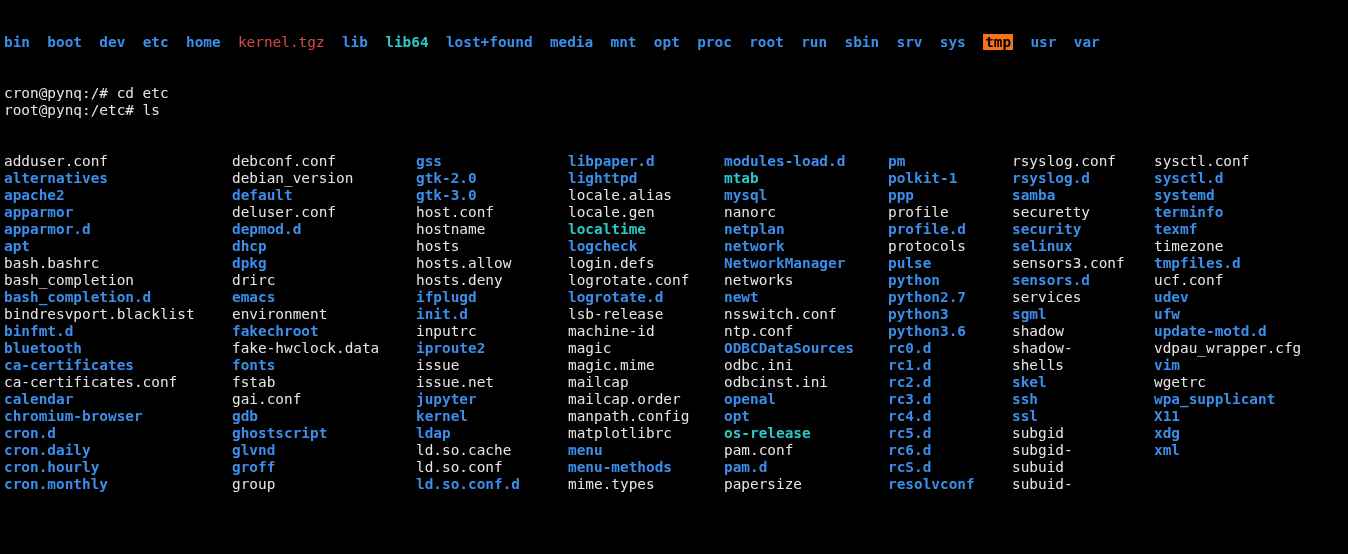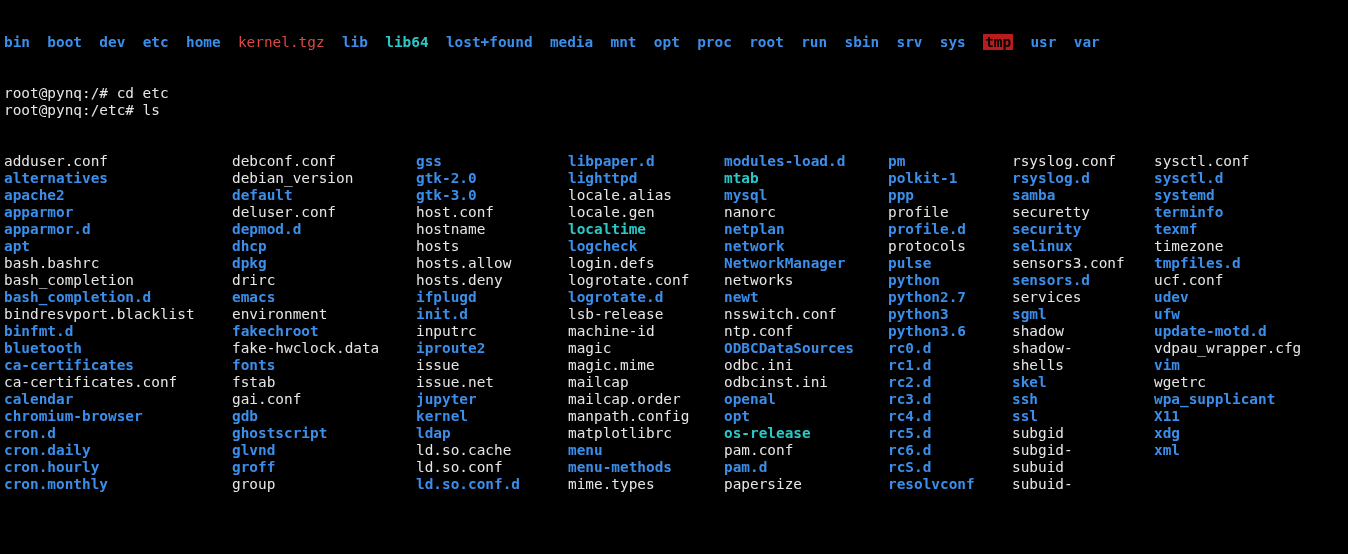--- a/index.html
+++ b/index.html
@@ -13,27 +13,27 @@
     width: 1348px;
     height: 554px;
     overflow: hidden;
   }
   .term { padding: 0 4px; white-space: pre; }
   .line { height: 17px; }
   .w  { color: #e6e6e6; }
   .b  { color: #3b8eea; font-weight: bold; }
   .c  { color: #2ac8c8; font-weight: bold; }
   .r  { color: #d84848; font-weight: normal; }
-  .tmp { color: #000; background: #b91c1c; font-weight: bold; padding: 0 2px; }
+  .tmp { color: #000; background: #f97316; font-weight: bold; padding: 0 2px; }
   .cols { display: flex; }
   .col  { display: flex; flex-direction: column; }
   .item { height: 17px; }
 </style>
 </head>
 <body>
 
 <div class="term">
   <div class="line" id="root-ls-line"><span class="b">bin</span>  <span class="b">boot</span>  <span class="b">dev</span>  <span class="b">etc</span>  <span class="b">home</span>  <span class="r">kernel.tgz</span>  <span class="b">lib</span>  <span class="c">lib64</span>  <span class="b">lost+found</span>  <span class="b">media</span>  <span class="b">mnt</span>  <span class="b">opt</span>  <span class="b">proc</span>  <span class="b">root</span>  <span class="b">run</span>  <span class="b">sbin</span>  <span class="b">srv</span>  <span class="b">sys</span>  <span class="tmp">tmp</span>  <span class="b">usr</span>  <span class="b">var</span></div>
-  <div id="mid-lines"><div class="line"><span class="w">root@pynq:/# cd etc</span></div><div class="line"><span class="w">root@pynq:/etc# ls</span></div></div>
+  <div id="mid-lines"><div class="line"><span class="w">cron@pynq:/# cd etc</span></div><div class="line"><span class="w">root@pynq:/etc# ls</span></div></div>
   <div class="cols" id="etc-cols"><div class="col" style="width: 228px;"><span class="item w">adduser.conf</span><span class="item b">alternatives</span><span class="item b">apache2</span><span class="item b">apparmor</span><span class="item b">apparmor.d</span><span class="item b">apt</span><span class="item w">bash.bashrc</span><span class="item w">bash_completion</span><span class="item b">bash_completion.d</span><span class="item w">bindresvport.blacklist</span><span class="item b">binfmt.d</span><span class="item b">bluetooth</span><span class="item b">ca-certificates</span><span class="item w">ca-certificates.conf</span><span class="item b">calendar</span><span class="item b">chromium-browser</span><span class="item b">cron.d</span><span class="item b">cron.daily</span><span class="item b">cron.hourly</span><span class="item b">cron.monthly</span></div><div class="col" style="width: 184px;"><span class="item w">debconf.conf</span><span class="item w">debian_version</span><span class="item b">default</span><span class="item w">deluser.conf</span><span class="item b">depmod.d</span><span class="item b">dhcp</span><span class="item b">dpkg</span><span class="item w">drirc</span><span class="item b">emacs</span><span class="item w">environment</span><span class="item b">fakechroot</span><span class="item w">fake-hwclock.data</span><span class="item b">fonts</span><span class="item w">fstab</span><span class="item w">gai.conf</span><span class="item b">gdb</span><span class="item b">ghostscript</span><span class="item b">glvnd</span><span class="item b">groff</span><span class="item w">group</span></div><div class="col" style="width: 152px;"><span class="item b">gss</span><span class="item b">gtk-2.0</span><span class="item b">gtk-3.0</span><span class="item w">host.conf</span><span class="item w">hostname</span><span class="item w">hosts</span><span class="item w">hosts.allow</span><span class="item w">hosts.deny</span><span class="item b">ifplugd</span><span class="item b">init.d</span><span class="item w">inputrc</span><span class="item b">iproute2</span><span class="item w">issue</span><span class="item w">issue.net</span><span class="item b">jupyter</span><span class="item b">kernel</span><span class="item b">ldap</span><span class="item w">ld.so.cache</span><span class="item w">ld.so.conf</span><span class="item b">ld.so.conf.d</span></div><div class="col" style="width: 156px;"><span class="item b">libpaper.d</span><span class="item b">lighttpd</span><span class="item w">locale.alias</span><span class="item w">locale.gen</span><span class="item c">localtime</span><span class="item b">logcheck</span><span class="item w">login.defs</span><span class="item w">logrotate.conf</span><span class="item b">logrotate.d</span><span class="item w">lsb-release</span><span class="item w">machine-id</span><span class="item w">magic</span><span class="item w">magic.mime</span><span class="item w">mailcap</span><span class="item w">mailcap.order</span><span class="item w">manpath.config</span><span class="item w">matplotlibrc</span><span class="item b">menu</span><span class="item b">menu-methods</span><span class="item w">mime.types</span></div><div class="col" style="width: 164px;"><span class="item b">modules-load.d</span><span class="item c">mtab</span><span class="item b">mysql</span><span class="item w">nanorc</span><span class="item b">netplan</span><span class="item b">network</span><span class="item b">NetworkManager</span><span class="item w">networks</span><span class="item b">newt</span><span class="item w">nsswitch.conf</span><span class="item w">ntp.conf</span><span class="item b">ODBCDataSources</span><span class="item w">odbc.ini</span><span class="item w">odbcinst.ini</span><span class="item b">openal</span><span class="item b">opt</span><span class="item c">os-release</span><span class="item w">pam.conf</span><span class="item b">pam.d</span><span class="item w">papersize</span></div><div class="col" style="width: 124px;"><span class="item b">pm</span><span class="item b">polkit-1</span><span class="item b">ppp</span><span class="item w">profile</span><span class="item b">profile.d</span><span class="item w">protocols</span><span class="item b">pulse</span><span class="item b">python</span><span class="item b">python2.7</span><span class="item b">python3</span><span class="item b">python3.6</span><span class="item b">rc0.d</span><span class="item b">rc1.d</span><span class="item b">rc2.d</span><span class="item b">rc3.d</span><span class="item b">rc4.d</span><span class="item b">rc5.d</span><span class="item b">rc6.d</span><span class="item b">rcS.d</span><span class="item b">resolvconf</span></div><div class="col" style="width: 142px;"><span class="item w">rsyslog.conf</span><span class="item b">rsyslog.d</span><span class="item b">samba</span><span class="item w">securetty</span><span class="item b">security</span><span class="item b">selinux</span><span class="item w">sensors3.conf</span><span class="item b">sensors.d</span><span class="item w">services</span><span class="item b">sgml</span><span class="item w">shadow</span><span class="item w">shadow-</span><span class="item w">shells</span><span class="item b">skel</span><span class="item b">ssh</span><span class="item b">ssl</span><span class="item w">subgid</span><span class="item w">subgid-</span><span class="item w">subuid</span><span class="item w">subuid-</span></div><div class="col" style="width: 180px;"><span class="item w">sysctl.conf</span><span class="item b">sysctl.d</span><span class="item b">systemd</span><span class="item b">terminfo</span><span class="item b">texmf</span><span class="item w">timezone</span><span class="item b">tmpfiles.d</span><span class="item w">ucf.conf</span><span class="item b">udev</span><span class="item b">ufw</span><span class="item b">update-motd.d</span><span class="item w">vdpau_wrapper.cfg</span><span class="item b">vim</span><span class="item w">wgetrc</span><span class="item b">wpa_supplicant</span><span class="item b">X11</span><span class="item b">xdg</span><span class="item b">xml</span></div></div>
   
   
 </div>
 
 </body></html>

